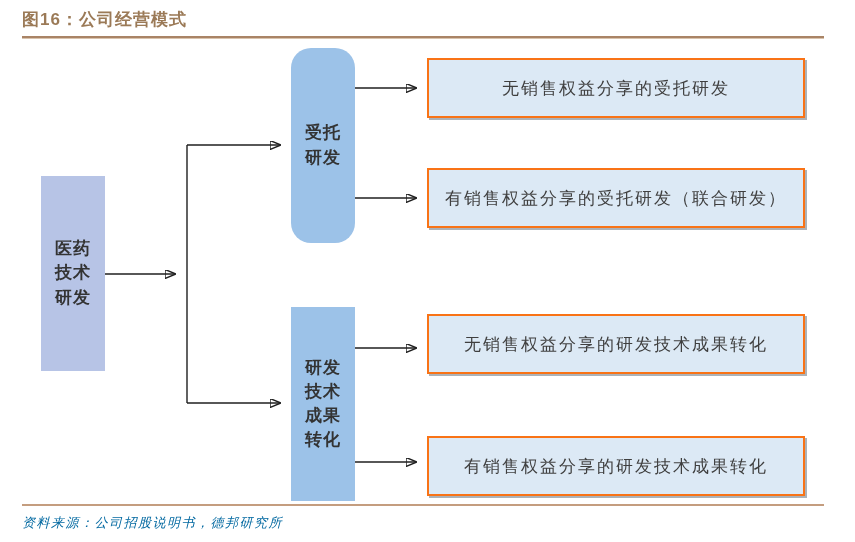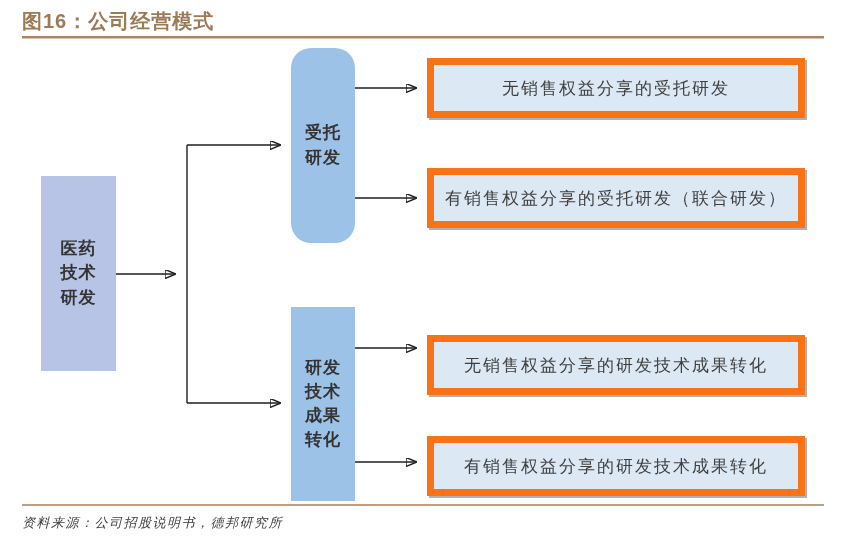--- a/index.html
+++ b/index.html
@@ -2,48 +2,48 @@
 <html><head>
 <meta charset="utf-8">
 <style>
   html,body { margin:0; padding:0; background:#ffffff; }
   .canvas {
     position:relative; width:855px; height:542px; background:#ffffff;
     font-family:"Liberation Sans","DejaVu Sans",sans-serif; overflow:hidden;
   }
   .fig-title {
     position:absolute; left:22px; top:8px;
-    font-size:20px; font-weight:bold; color:#9b7a57; letter-spacing:1px;
+    font-size:17px; font-weight:bold; color:#9b7a57; letter-spacing:1px;
   }
   .rule { position:absolute; left:22px; width:802px; }
   .rule-top    { top:36px; height:2px; background:#a98466; border-bottom:1px solid #d9c3ad; }
   .rule-bottom { top:504px; height:2px; background:#c49d7f; }
   .fig-source {
     position:absolute; left:22px; top:514px;
     font-family:Liberation Serif, serif; font-style:italic;
-    font-size:13px; color:#404040; letter-spacing:1.5px;
+    font-size:13px; color:#0369a1; letter-spacing:1.5px;
   }
   .node {
     position:absolute; display:flex; align-items:center; justify-content:center;
     text-align:center; box-sizing:border-box;
   }
   .node-label {
     white-space:pre-line; font-size:17px; font-weight:600; color:#333333;
     line-height:1.42; letter-spacing:1px;
   }
-  .root    { left:41px;  top:176px; width:75px; height:195px; background:#b7c4e6;justify-content:center; }
+  .root    { left:41px;  top:176px; width:64px; height:195px; background:#b7c4e6;justify-content:center; }
   .branch1 { left:291px; top:48px;  width:64px; height:195px; background:#9cc2e8;border-radius:20px; }
   .branch2 { left:291px; top:307px; width:64px; height:194px; background:#9cc2e8; }
   .leaf {
     left:427px; width:378px; height:60px; background:#dce9f5;
-    border:7px solid #f97316; box-shadow:2px 2px 0 #adb2b7;
+    border:2px solid #f97316; box-shadow:2px 2px 0 #adb2b7;
   }
   .leaf1 { top:58px; }
   .leaf2 { top:168px;text-align:right; }
-  .leaf3 { top:335px; }
+  .leaf3 { top:314px; }
   .leaf4 { top:436px; }
   .leaf-label { font-size:17px; font-weight:500; color:#3f3f3f; letter-spacing:2px; white-space:nowrap; }
   svg.connectors { position:absolute; left:0; top:0; pointer-events:none; }
   svg.connectors path { stroke:#1f1f1f; stroke-width:1.4; fill:none; }
 </style>
 </head>
 <body>
 
 <div class="canvas">
 

